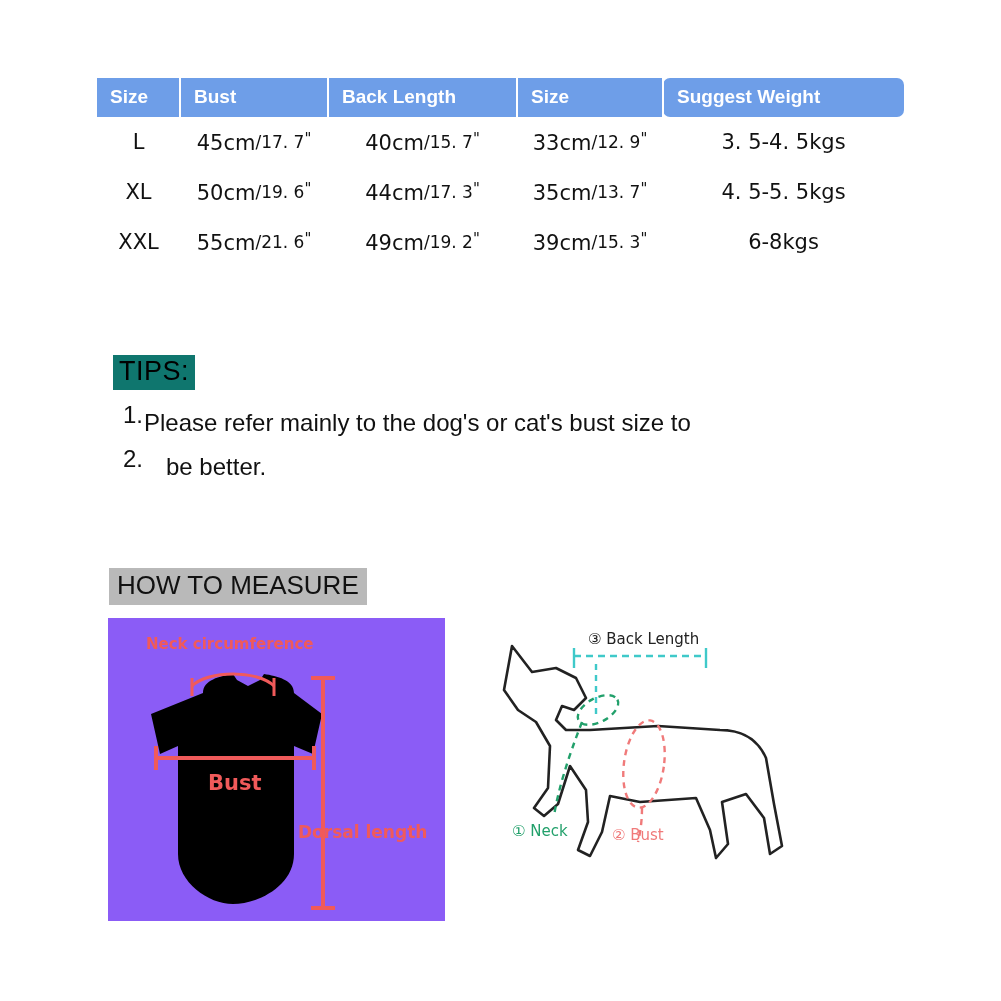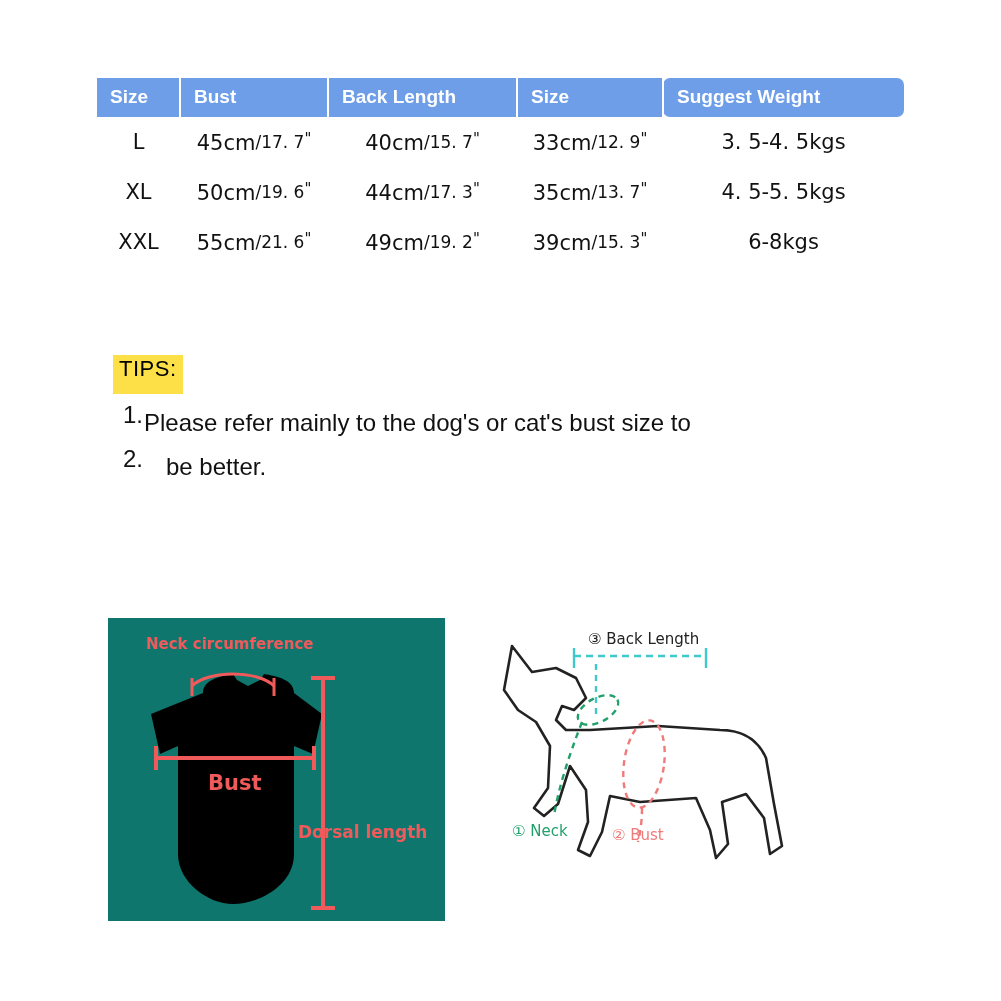--- a/index.html
+++ b/index.html
@@ -62,25 +62,25 @@
 
   .sz-label { font-size: 21px; }
   .inch { font-size: 17px; vertical-align: 2px; }
   .dq { font-size: 15px; vertical-align: 6px; }
 
   
   .tips-head {
     position: absolute;
     left: 113px;
     top: 355px;
-    background: #fde047;
+    background: #0f766e;
     color: #000;
-    font-size: 22px;
+    font-size: 27px;
     font-weight: normal;
-    padding: 1px 6px 12px 6px;
+    padding: 1px 6px 3px 6px;
     letter-spacing: 0.5px;
   }
   .tips-list {
     position: absolute;
     left: 118px;
     top: 398px;
     width: 790px;
     font-size: 24px;
     line-height: 1.42;
     color: #111;
@@ -113,21 +113,21 @@
     padding: 2px 8px 4px 8px;
   }
 
   
   .fig-left {
     position: absolute;
     left: 108px;
     top: 618px;
     width: 337px;
     height: 303px;
-    background: #0f766e;
+    background: #8b5cf6;
   }
   .fig-right {
     position: absolute;
     left: 470px;
     top: 618px;
     width: 430px;
     height: 303px;
     background: #ffffff;
   }
   .fig-svg { display: block; }
@@ -207,20 +207,21 @@
       </div>
     </div>
     <div class="item">
       <div class="num">2.</div>
       <div class="txt">
         <span class="cont">be better.</span>
       </div>
     </div>
   </div>
 
+  <div class="howto">HOW TO MEASURE</div>
 
   <div class="fig-left">
     <svg class="fig-svg" width="337" height="303" viewBox="0 0 337 303" xmlns="http://www.w3.org/2000/svg">
 
       <g>
         <path d="M95,75 C95,62 112,58 125,56 L129,62 L140,68 L152,62 L156,56
                  C169,58 186,62 186,75
                  L214,96 L205,136 L186,128
                  L186,236 C186,268 150,286 125,286
                  C100,286 70,264 70,236

